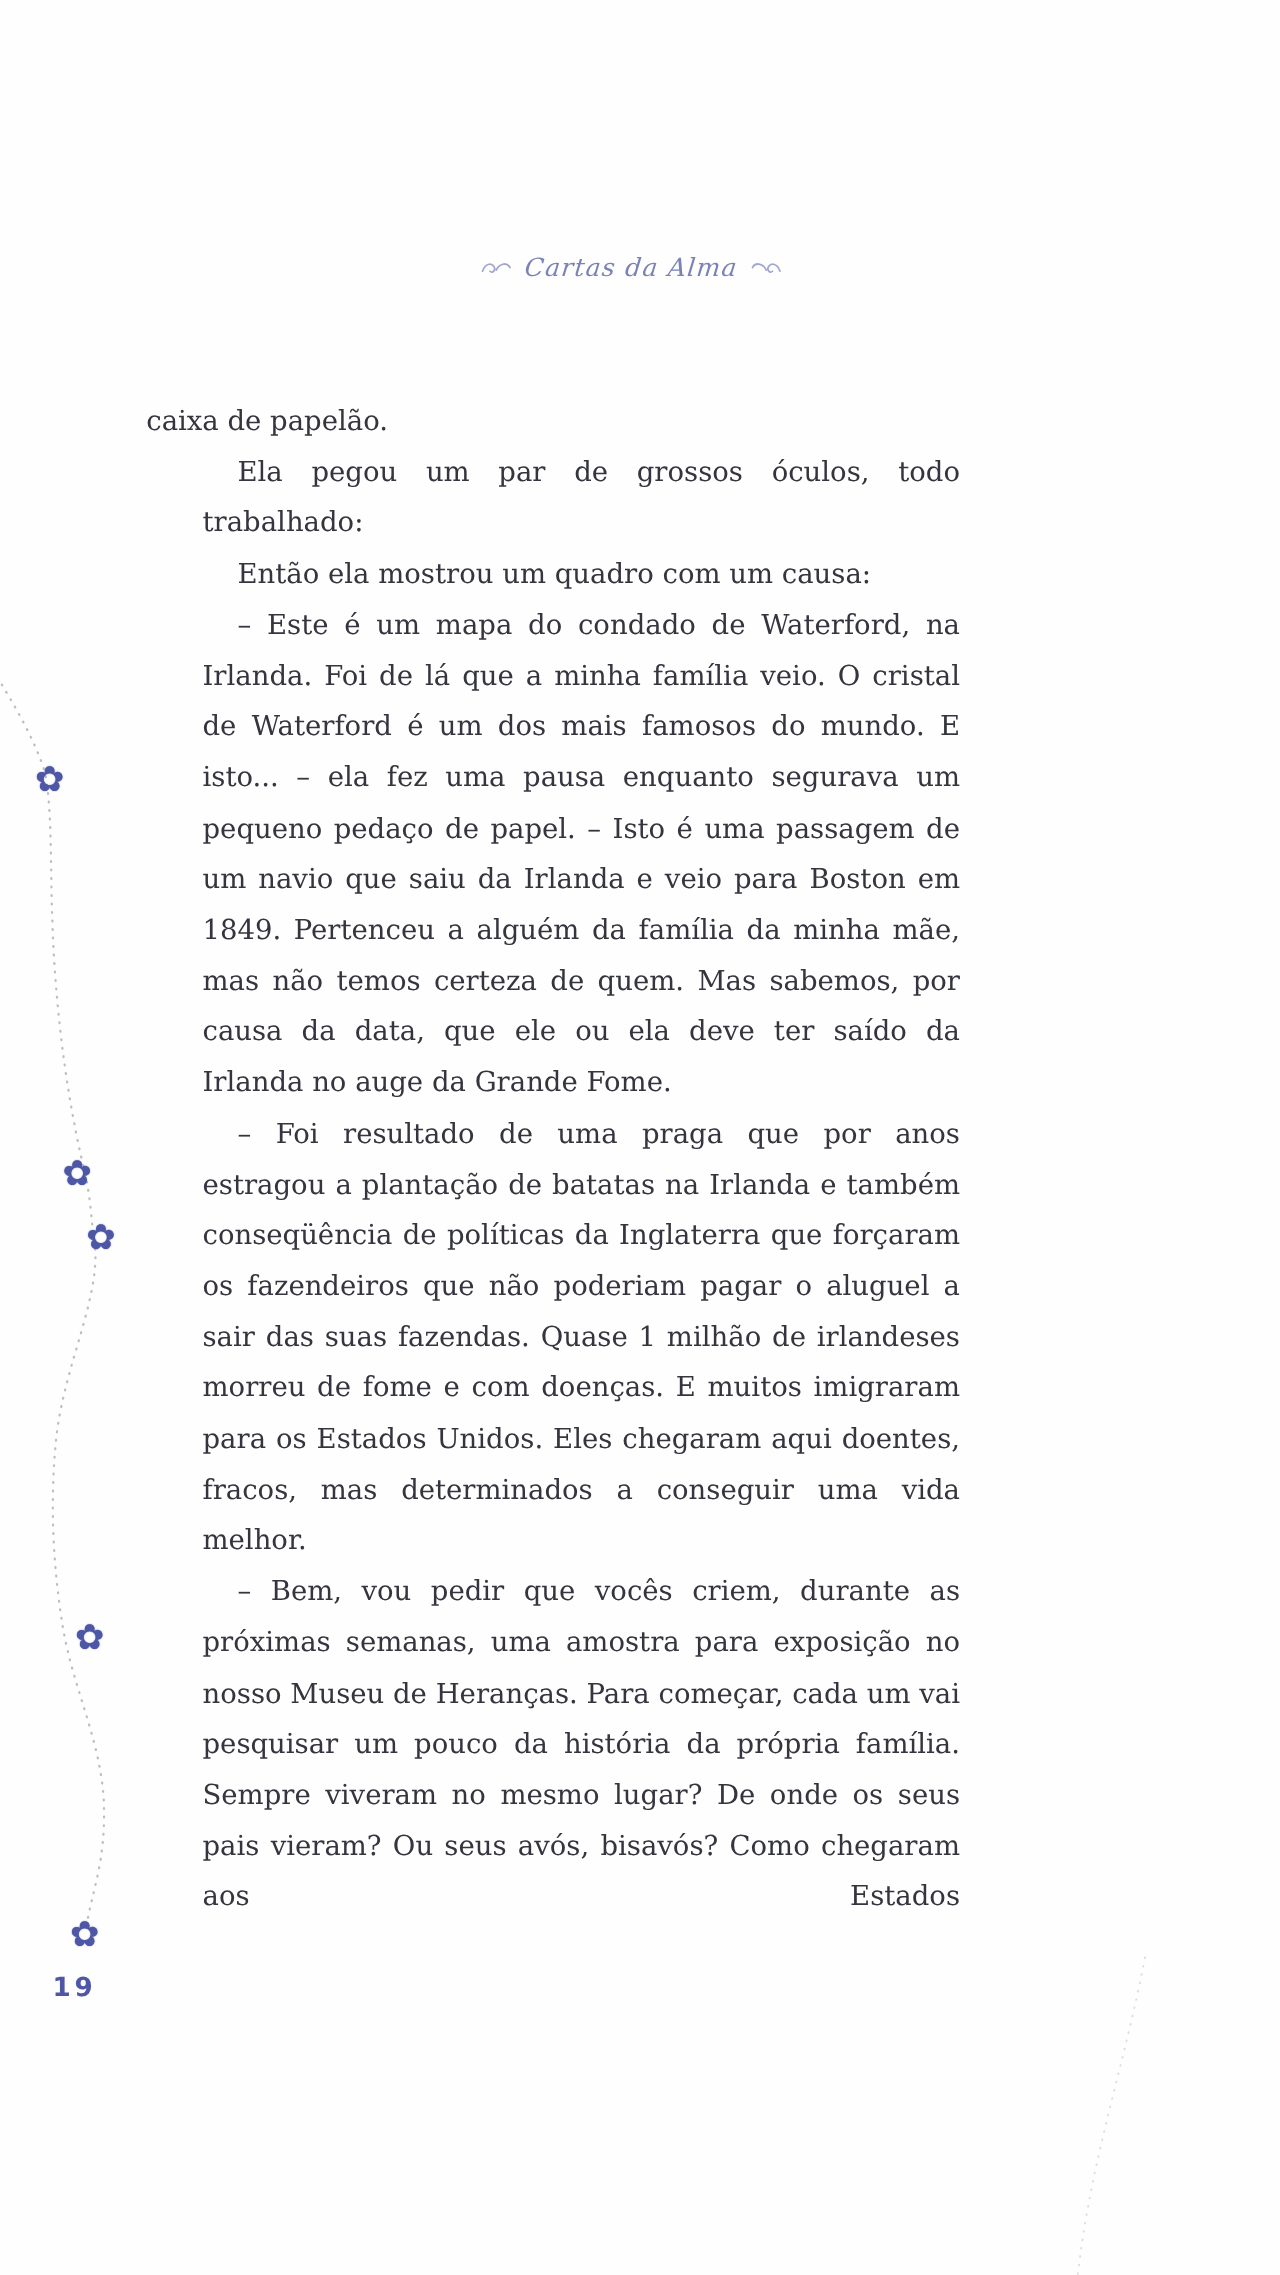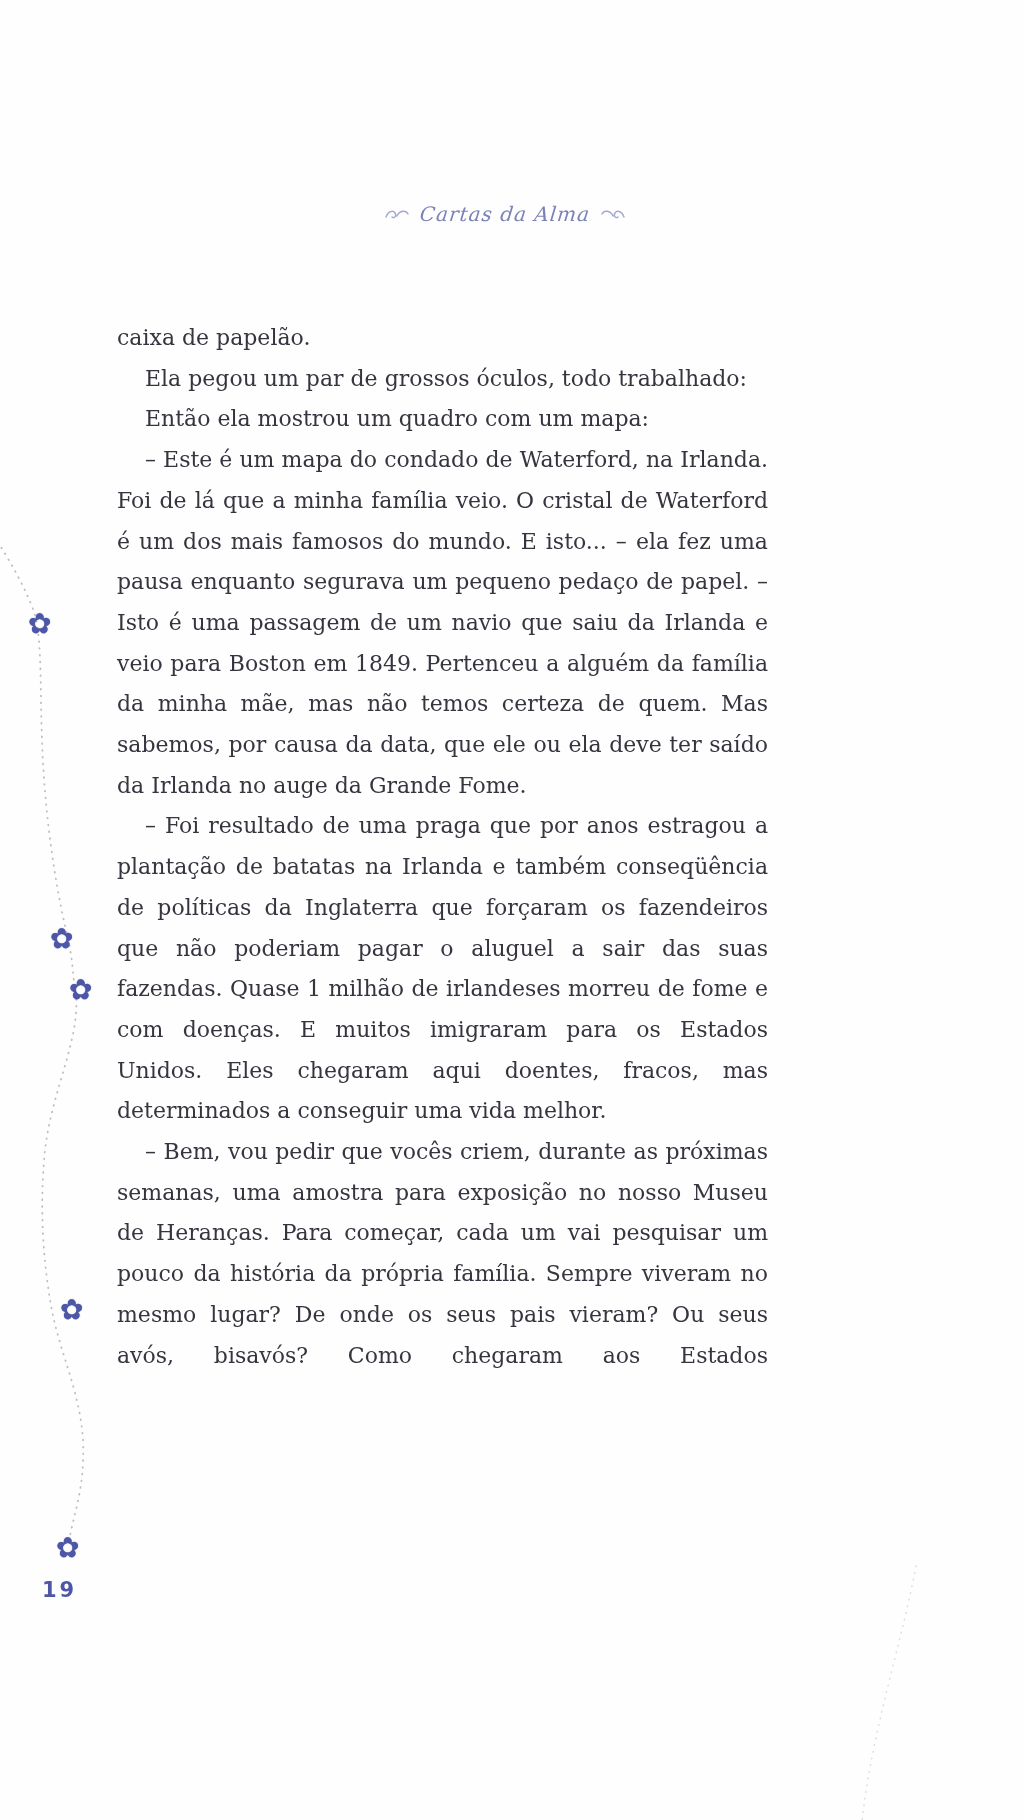--- a/index.html
+++ b/index.html
@@ -64,21 +64,21 @@
     width: 651px;
     color: #35353f;
     font-size: 22px;
     line-height: 40.7px;
     text-align: justify;
   }
   .text-block p {
     margin: 0;
     padding: 0;
   }
-  .text-block p.indented { text-indent: 28px; }
+  .text-block p.indented { text-indent: 28px; margin-left: 45px; }
   .text-block p.justify-last { text-align-last: justify; }
 
   
   .page-number {
     position: absolute;
     left: 42px;
     top: 1578px;
     font-family: "DejaVu Sans", "Liberation Sans", sans-serif;
     font-weight: bold;
     font-size: 21px;
@@ -119,21 +119,21 @@
 
   <span class="flower" style="left:28px;  top:610px;">✿</span>
   <span class="flower" style="left:50px;  top:925px;">✿</span>
   <span class="flower" style="left:69px;  top:976px;">✿</span>
   <span class="flower" style="left:60px;  top:1296px;">✿</span>
   <span class="flower" style="left:56px;  top:1534px;">✿</span>
 
   <main class="text-block" id="text-block">
       <p>caixa de papelão.</p>
       <p class="indented">Ela pegou um par de grossos óculos, todo trabalhado:</p>
-      <p class="indented">Então ela mostrou um quadro com um mapa:</p>
+      <p class="indented">Então ela mostrou um quadro com um causa:</p>
       <p class="indented">– Este é um mapa do condado de Waterford, na Irlanda. Foi de lá que a minha família veio. O cristal de Waterford é um dos mais famosos do mundo. E isto... – ela fez uma pausa enquanto segurava um pequeno pedaço de papel. – Isto é uma passagem de um navio que saiu da Irlanda e veio para Boston em 1849. Pertenceu a alguém da família da minha mãe, mas não temos certeza de quem. Mas sabemos, por causa da data, que ele ou ela deve ter saído da Irlanda no auge da Grande Fome.</p>
       <p class="indented">– Foi resultado de uma praga que por anos estragou a plantação de batatas na Irlanda e também conseqüência de políticas da Inglaterra que forçaram os fazendeiros que não poderiam pagar o aluguel a sair das suas fazendas. Quase 1 milhão de irlandeses morreu de fome e com doenças. E muitos imigraram para os Estados Unidos. Eles chegaram aqui doentes, fracos, mas determinados a conseguir uma vida melhor.</p>
       <p class="indented justify-last">– Bem, vou pedir que vocês criem, durante as próximas semanas, uma amostra para exposição no nosso Museu de Heranças. Para começar, cada um vai pesquisar um pouco da história da própria família. Sempre viveram no mesmo lugar? De onde os seus pais vieram? Ou seus avós, bisavós? Como chegaram aos Estados</p>
     </main>
 
   <div class="page-number">19</div>
 
 </div>
 
 </body></html>

